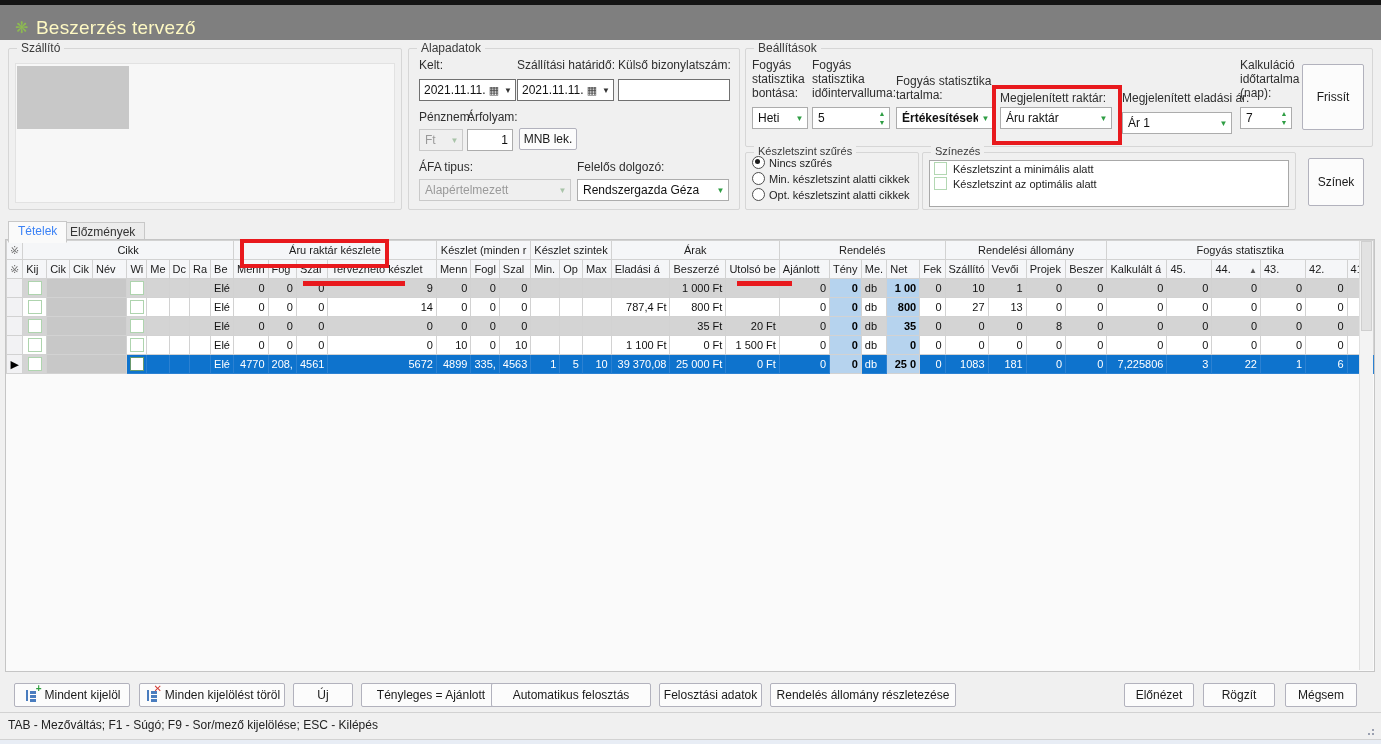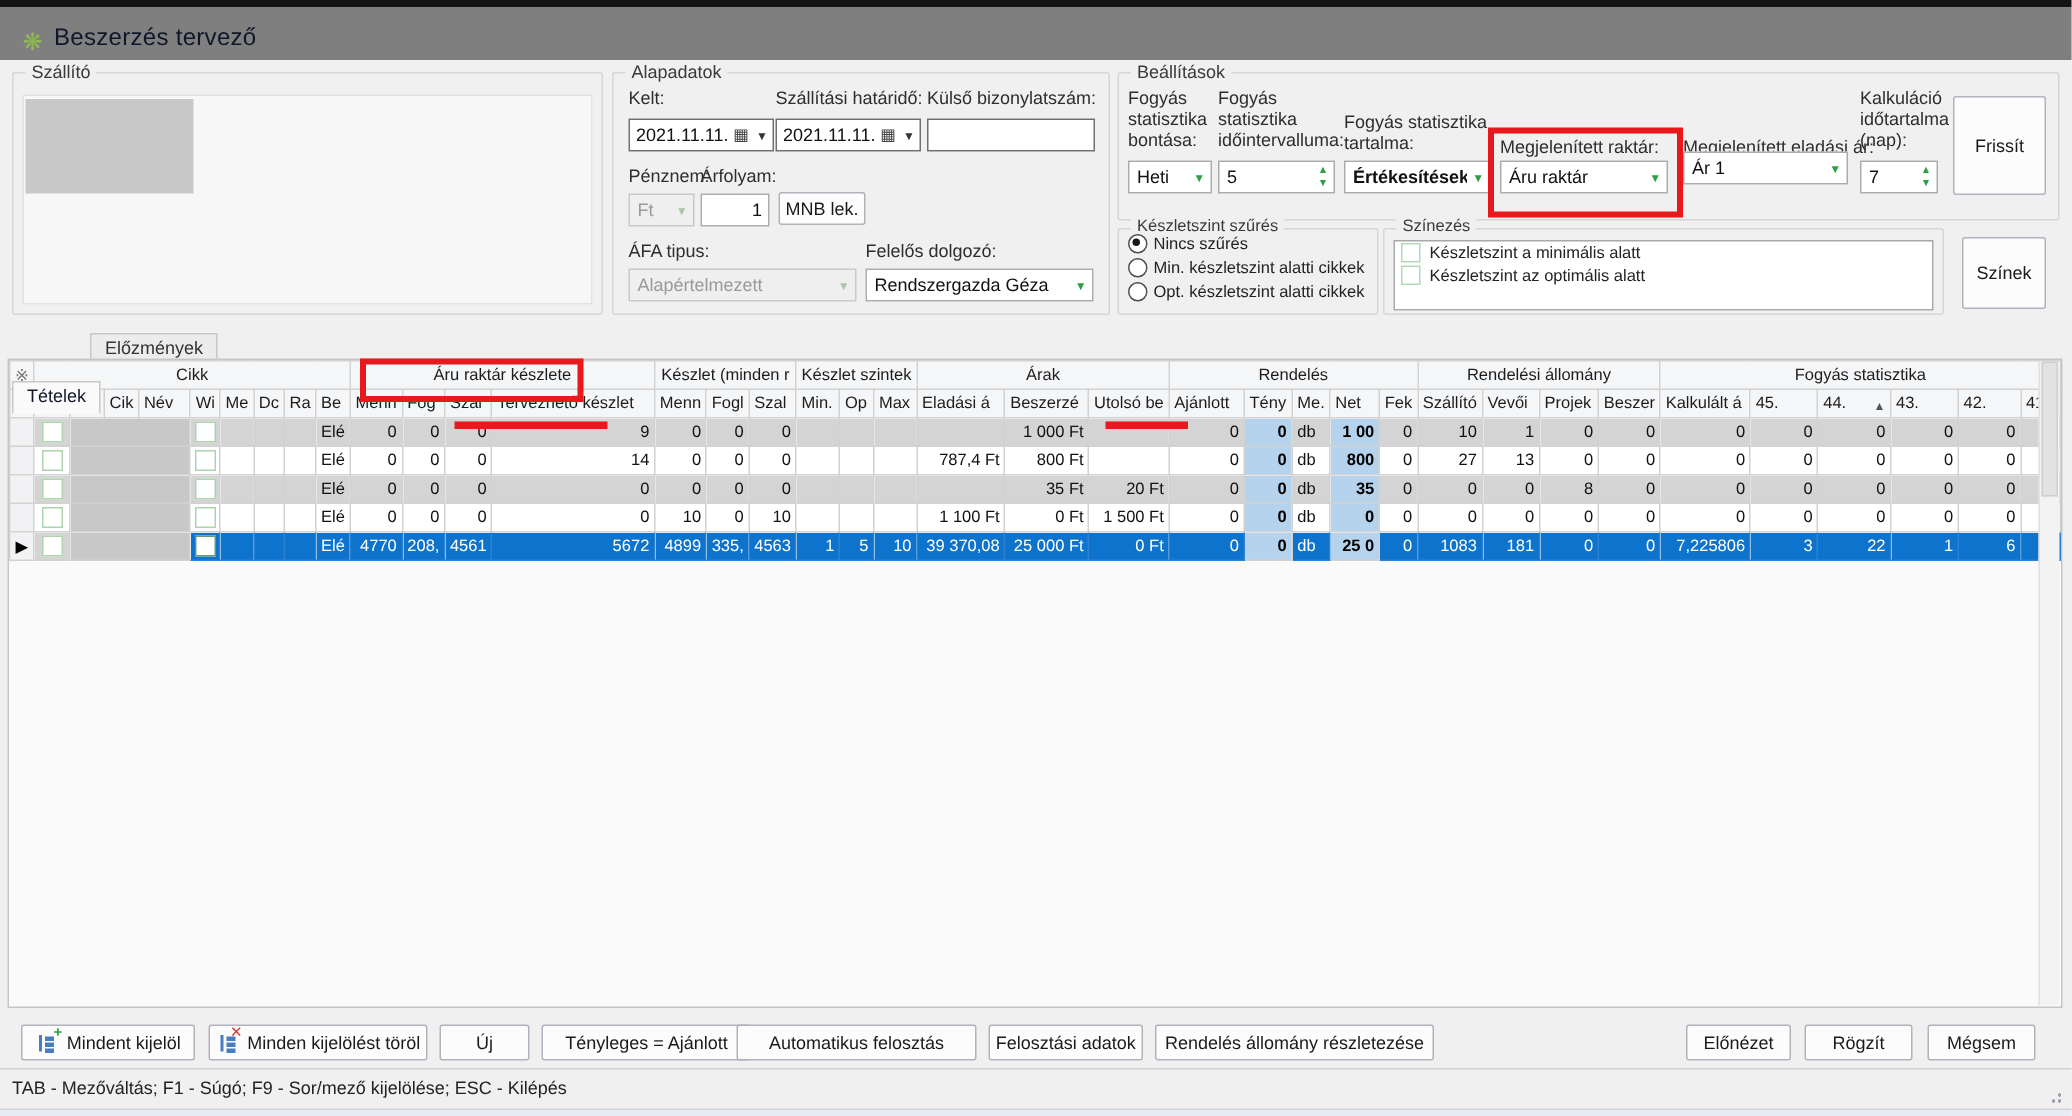--- a/index.html
+++ b/index.html
@@ -3,21 +3,21 @@
 <meta charset="utf-8">
 <style>
   html,body{margin:0;padding:0;width:1381px;height:744px;overflow:hidden;
     font-family:"Liberation Sans","DejaVu Sans",sans-serif;background:#f0f0f0;
     -webkit-font-smoothing:antialiased;}
   .abs{position:absolute;}
   
   #topstrip{left:0;top:0;width:1381px;height:5px;background:#141414;}
   #titlebar{left:0;top:5px;width:1381px;height:35px;background:#7f7f7f;}
   #title-icon{left:15px;top:13px;font-size:16px;color:#8fc14c;opacity:.9;}
-  #title-text{left:36px;top:12px;font-size:16px;color:#0f172a;letter-spacing:.2px;}
+  #title-text{left:36px;top:12px;font-size:19px;color:#fef9c3;letter-spacing:.2px;}
   
   .groupbox{border:1px solid #d6d6d6;border-radius:2px;}
   .gb-label{position:absolute;top:-8px;left:8px;background:#f0f0f0;padding:0 4px;
     font-size:12px;color:#3a3a3a;white-space:nowrap;}
   .flabel{font-size:12px;color:#2e2e2e;line-height:14px;}
   
   .editor{position:absolute;height:20px;background:#fff;border:1px solid #707070;
     font-size:12px;color:#111;display:flex;align-items:center;}
   .editor .val{flex:1;padding:0 4px;white-space:nowrap;overflow:hidden;}
   .combo{position:absolute;height:20px;background:#fff;border:1px solid #acacac;
@@ -39,21 +39,21 @@
   
   .radio-row{position:absolute;display:flex;align-items:center;font-size:11px;color:#222;}
   .rdot{width:11px;height:11px;border:1px solid #4d4d4d;border-radius:50%;margin-right:4px;
     background:#fff;position:relative;}
   .rdot.on::after{content:"";position:absolute;left:2px;top:2px;width:5px;height:5px;
     border-radius:50%;background:#1a1a1a;}
   .cbx{width:11px;height:11px;border:1px solid #b3d8b3;background:#fff;margin-right:6px;}
   
   .tab{position:absolute;font-size:12px;padding:2px 9px 0 9px;height:17px;
     border:1px solid #c8c8c8;}
-  .tab.active{background:#fafafa;border-bottom:1px solid #fafafa;height:18px;z-index:3;color:#0f172a;margin-top:33px;}
+  .tab.active{background:#fafafa;border-bottom:1px solid #fafafa;height:18px;z-index:3;color:#3b82f6;}
   .tab.inactive{background:#ececec;color:#333;}
   
   #grid-panel{left:5px;top:239px;width:1370px;height:433px;background:#fafafa;
     border:1px solid #c5c5c5;box-sizing:border-box;z-index:2;}
   #grid-table{border-collapse:collapse;table-layout:fixed;font-size:11px;}
   #grid-table th,#grid-table td{border:1px solid #d2d2d2;padding:0 3px;height:19px;
     overflow:hidden;white-space:nowrap;box-sizing:border-box;}
   #grid-table th{background:#f5f6f8;font-weight:normal;color:#1c1c1c;text-align:left;}
   #grid-table tr.grp-row th{text-align:center;height:19px;}
   #grid-table th.corner{text-align:center;color:#777;}
@@ -171,21 +171,21 @@
 <div class="combo" style="left:896px;top:107px;width:96px;font-weight:bold;">
   <span class="val">Értékesítések</span>
   <span class="arr">▼</span>
 </div>
 <div class="abs flabel" style="left:1000px;top:91px;width:125px;">Megjelenített raktár:</div>
 <div class="combo" style="left:1000px;top:107px;width:110px;">
   <span class="val">Áru raktár</span>
   <span class="arr">▼</span>
 </div>
 <div class="abs flabel" style="left:1122px;top:91px;width:140px;">Megjelenített eladási ár:</div>
-<div class="combo" style="left:1122px;top:101px;width:108px;">
+<div class="combo" style="left:1122px;top:112px;width:108px;">
   <span class="val">Ár 1</span>
   <span class="arr">▼</span>
 </div>
 <div class="abs flabel" style="left:1240px;top:58px;width:66px;">Kalkuláció időtartalma (nap):</div>
 <div class="spin" style="left:1240px;top:107px;width:50px;">
   <span class="val">7</span>
   <span class="arrs">
       <span>▲</span>
       <span>▼</span>
     </span>

